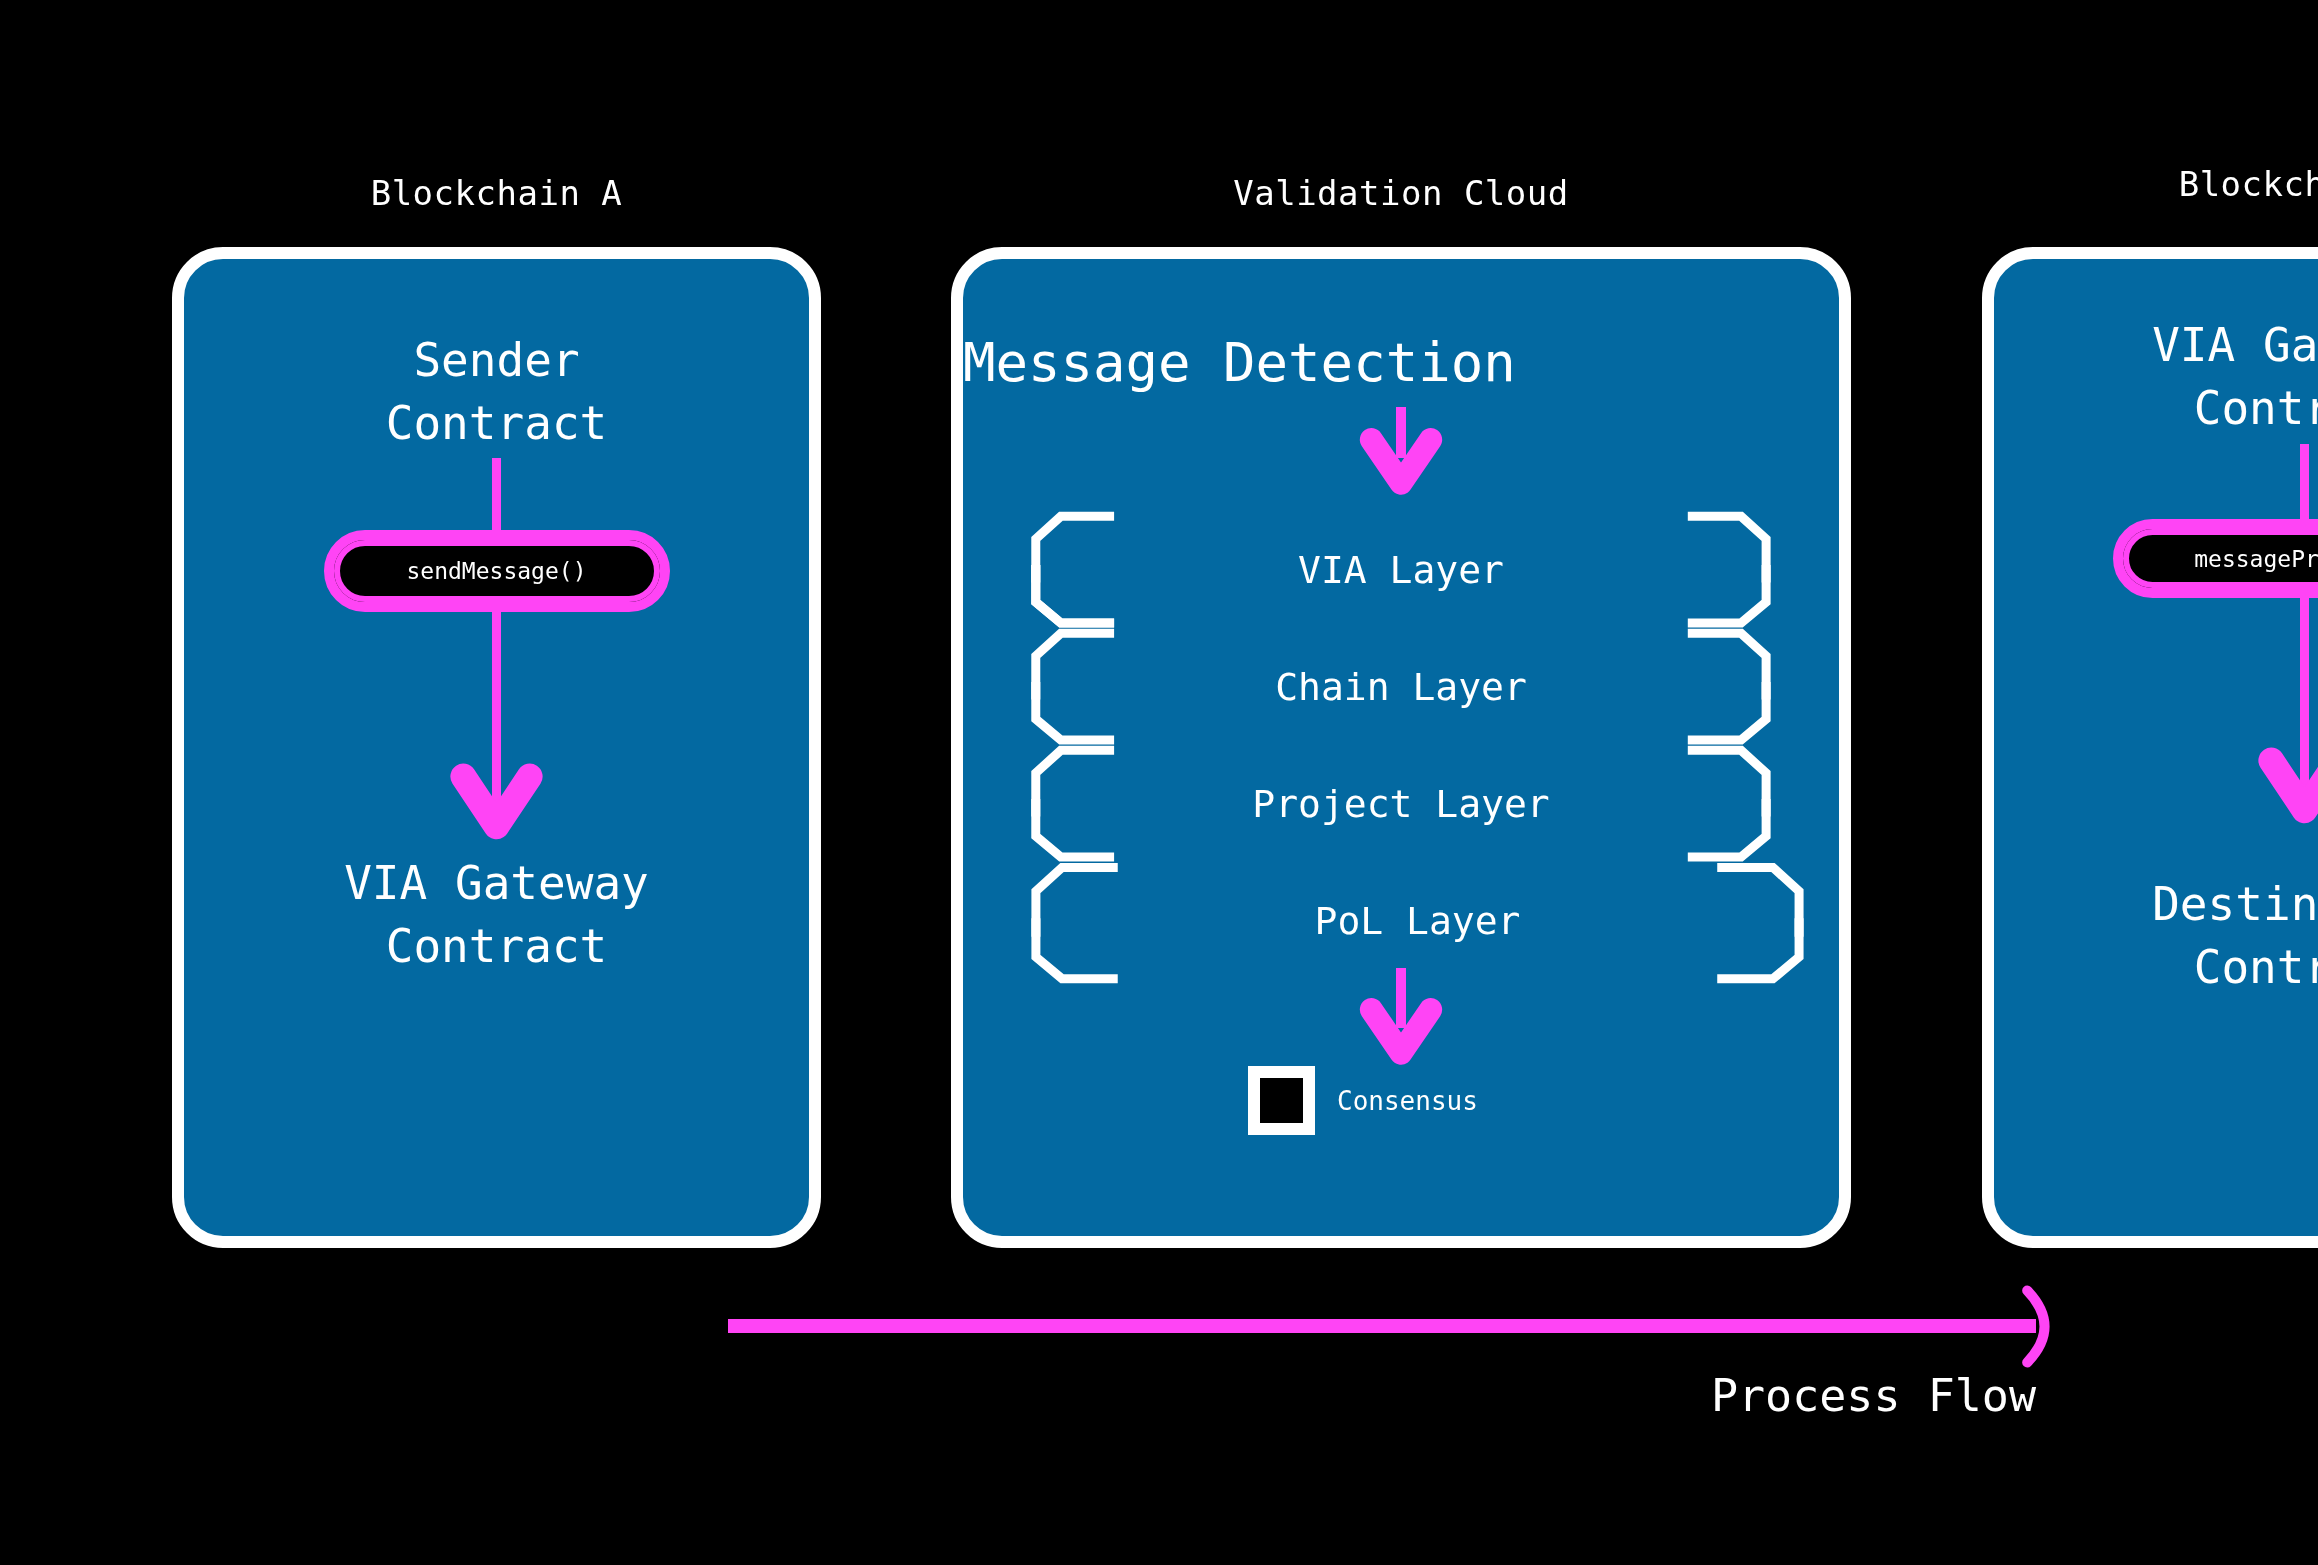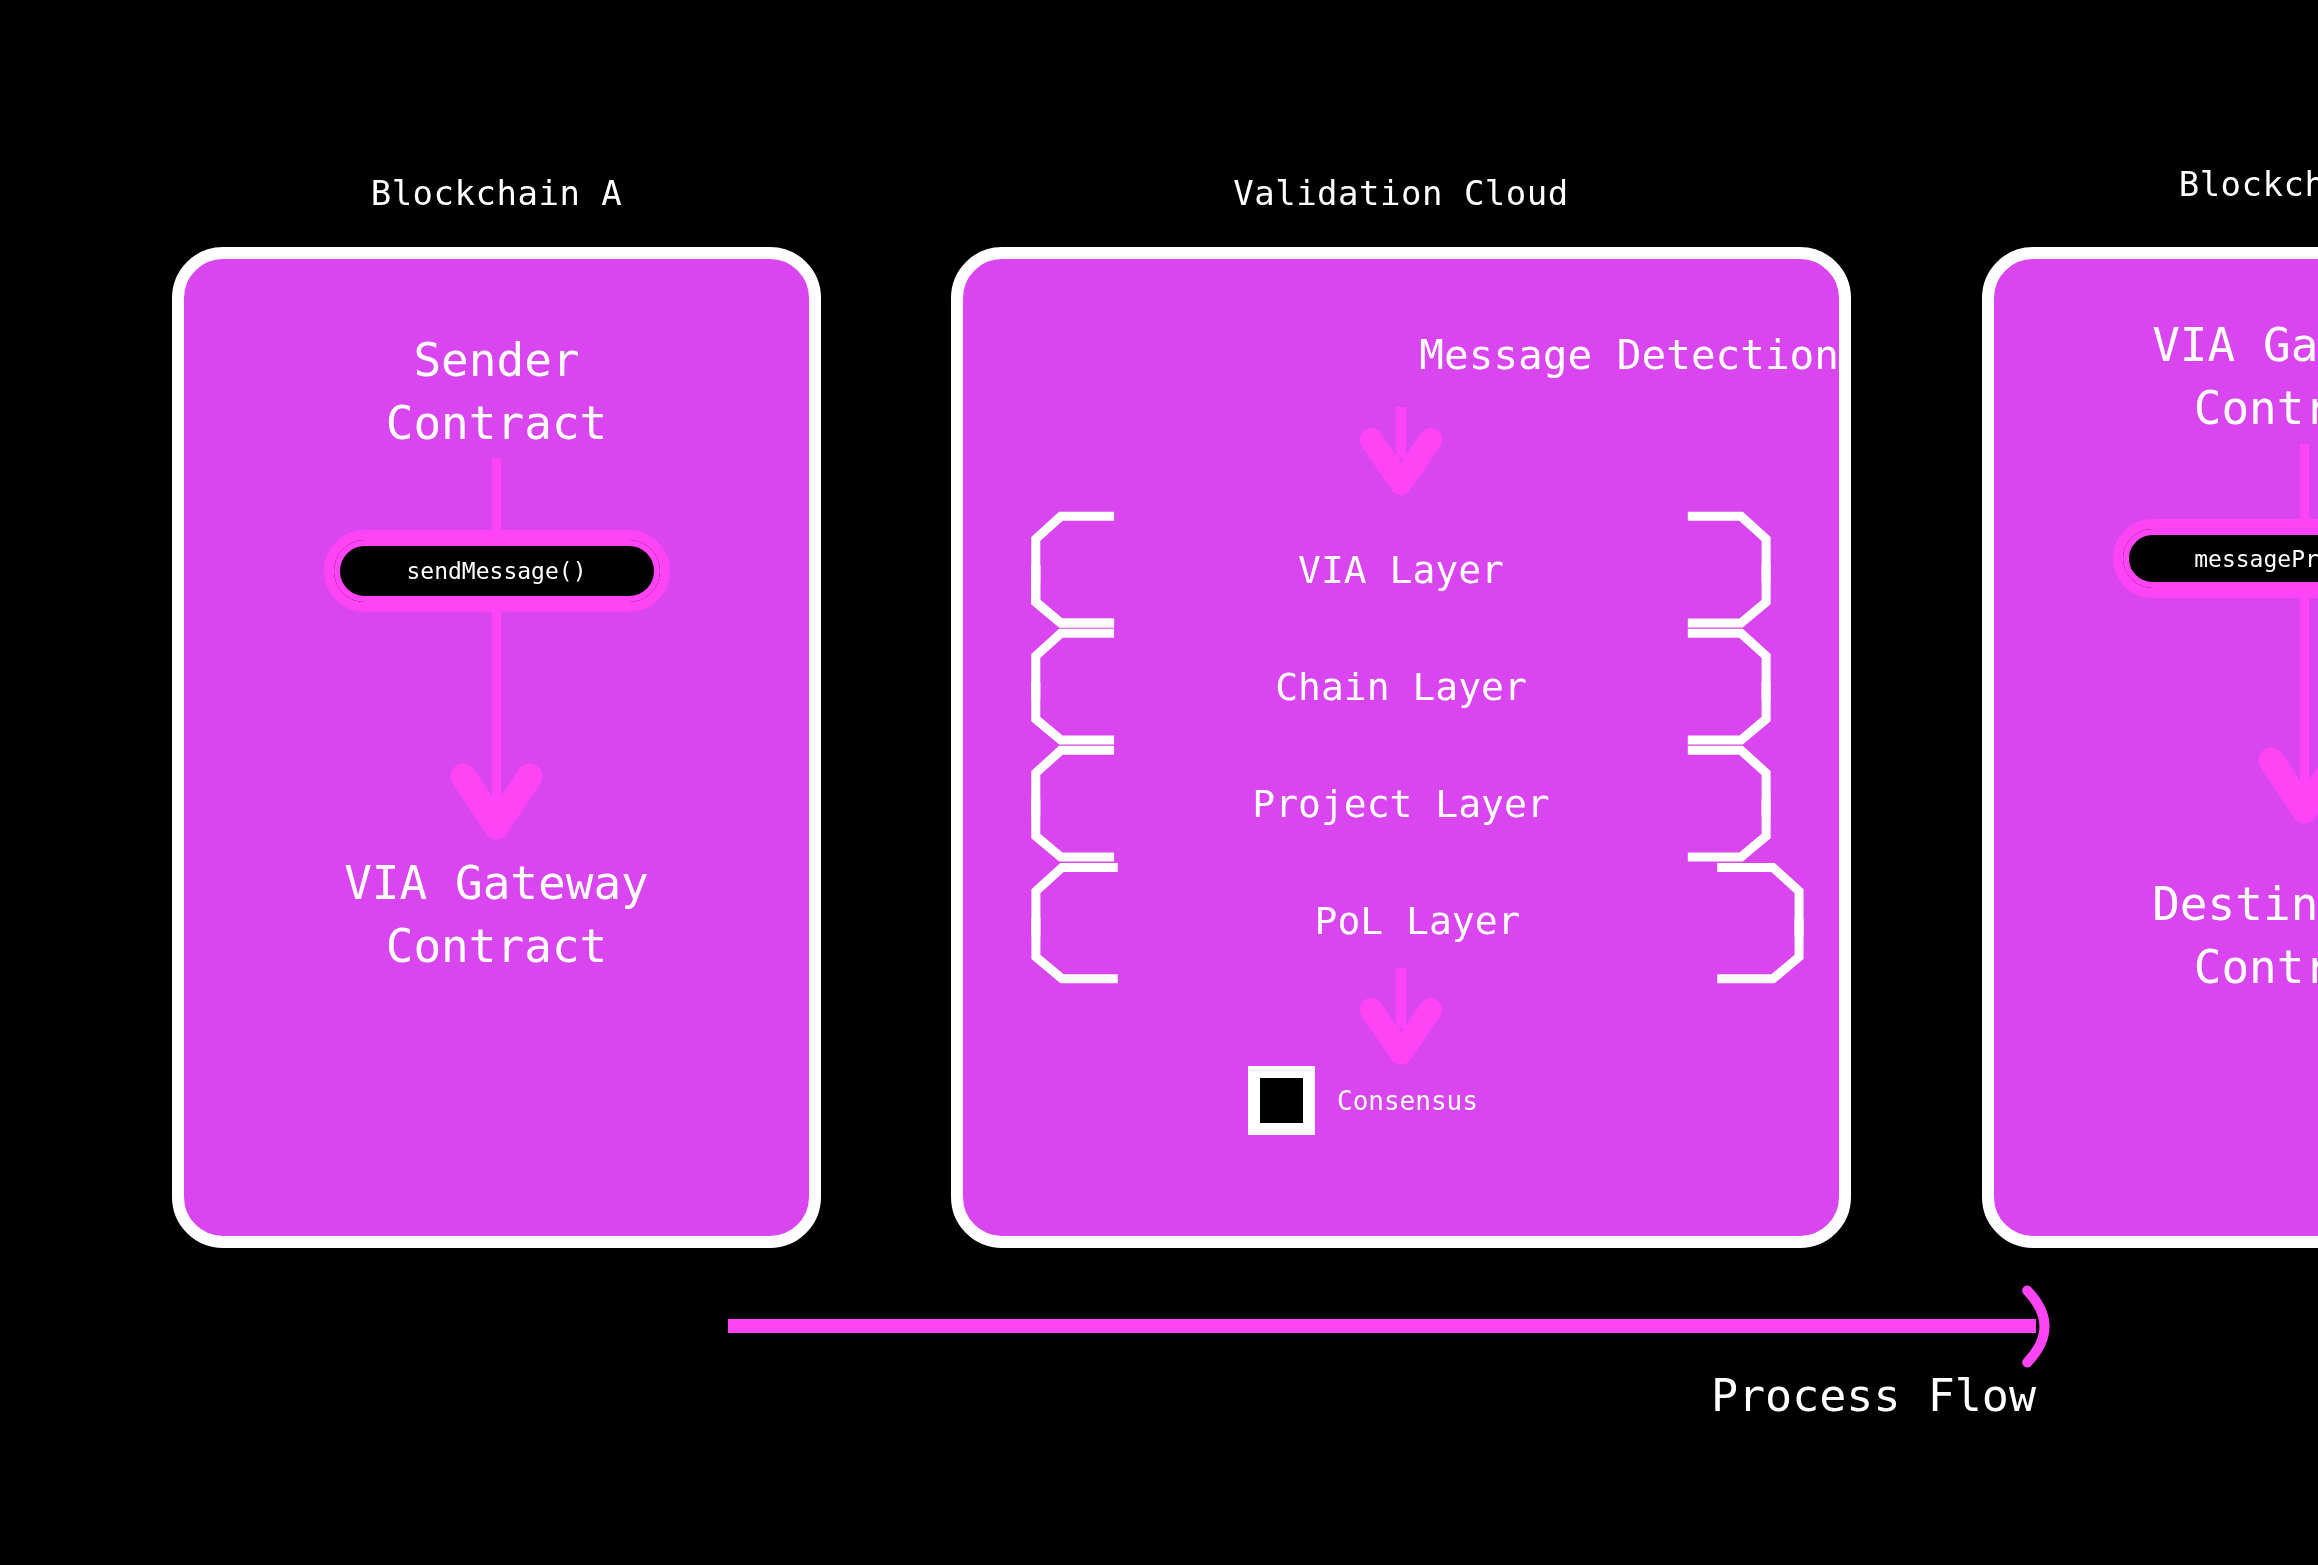--- a/index.html
+++ b/index.html
@@ -32,21 +32,21 @@
     letter-spacing: 0.5px;
     color: #ffffff;
     white-space: nowrap;
   }
 
   
   .panel {
     position: absolute;
     border: 12px solid #ffffff;
     border-radius: 51px;
-    background: #d946ef;
+    background: #0369a1;
     box-sizing: border-box;
   }
 
   
   .contract-title {
     position: absolute;
     width: 100%;
     left: 0;
     text-align: center;
     font-size: 46px;
@@ -93,22 +93,22 @@
   }
 
   
   .arrowhead-svg { position: absolute; overflow: visible; }
 
   
   .mid-heading {
     position: absolute;
     width: 100%;
     left: 0;
-    text-align: right;
-    font-size: 41px;
+    text-align: left;
+    font-size: 54px;
     color: #ffffff;
     white-space: nowrap;
   }
 
   
   .layer-stack {
     position: absolute;
   }
   .layer-row {
     position: absolute;

